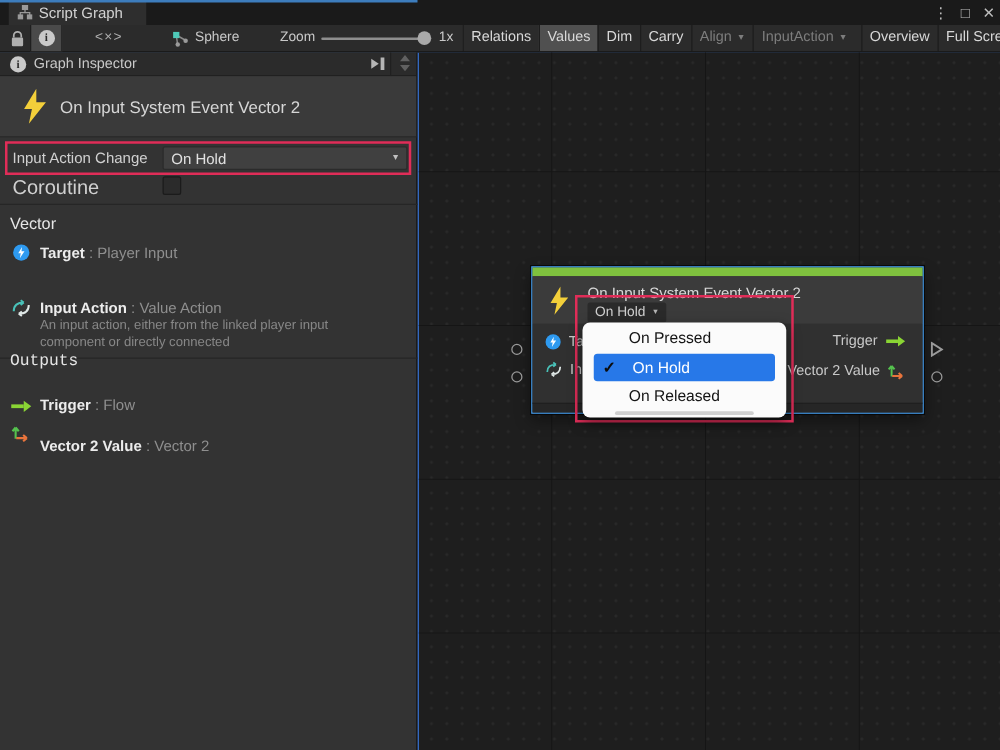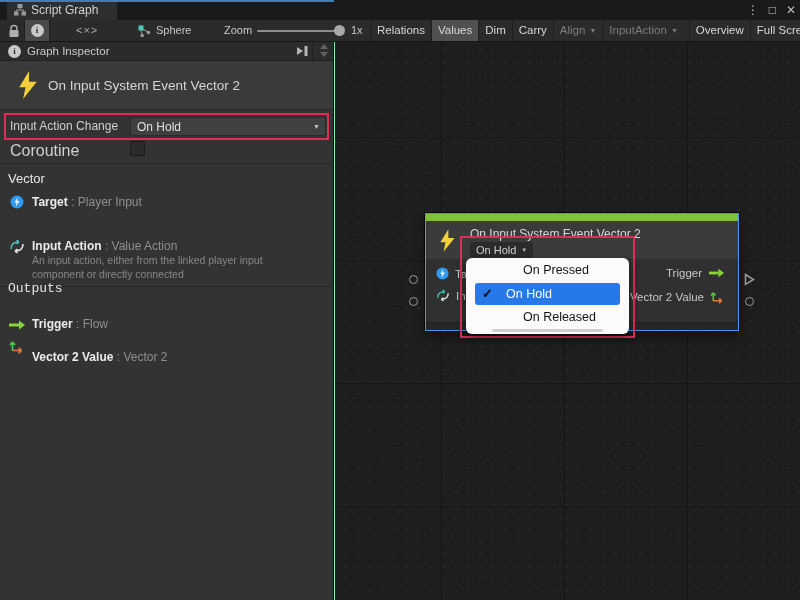--- a/index.html
+++ b/index.html
@@ -1,18 +1,18 @@
 <!DOCTYPE html>
 <html><head>
 <meta charset="utf-8">
 <style>
   * { margin:0; padding:0; box-sizing:border-box; }
   html,body { width:800px; height:600px; background:#1e1e1e; overflow:hidden;
               font-family:"Liberation Sans", sans-serif; }
-  #app { position:relative; width:800px; height:600px; background:#86efac; overflow:hidden; }
+  #app { position:relative; width:800px; height:600px; background:#3b82f6; overflow:hidden; }
 
   
   .tabbar { position:absolute; left:0; top:0; width:800px; height:20px; background:#1a1a1a; }
   .blue-top { position:absolute; left:0; top:0; width:334px; height:2px; background:#3d7dbd; z-index:3; }
   .tab { position:absolute; left:7px; top:0; width:110px; height:20px; background:#2e2e2e;
          display:flex; align-items:center; gap:5px; padding-left:7px; }
   .tab-label { font-size:12px; color:#d2d2d2; white-space:nowrap; }
   .win-controls { position:absolute; right:4px; top:0; height:20px; display:flex; align-items:center; gap:10px;
                   color:#bdbdbd; font-size:12px; }
   .win-controls span { cursor:default; line-height:20px; }
@@ -107,21 +107,21 @@
   .prow .plabel { font-size:11.5px; color:#c8c8c8; white-space:nowrap; }
   .node-footer { height:8px; background:#262626; border-top:1px solid #1e1e1e; flex:0 0 auto; }
 
   .port-circle { position:absolute; width:9px; height:9px; border:1.5px solid #9a9a9a; border-radius:50%; z-index:1; }
 
   
   .red-box2 { position:absolute; left:460px; top:236px; width:175px; height:102px;
               border:2.5px solid #e02d58; z-index:5; }
   .popup { position:absolute; left:466px; top:258px; width:163px; height:76px; background:#fbfbfb;
            border-radius:6px; box-shadow:0 4px 10px rgba(0,0,0,.5); z-index:6; overflow:hidden; }
-  .menu-item { height:24px; line-height:24px; padding-left:37px; font-size:12.5px; color:#141414;margin-left:20px; }
+  .menu-item { height:24px; line-height:24px; padding-left:37px; font-size:12.5px; color:#141414; }
   .menu-item.selected { position:relative; margin:1px 9px 0 9px; height:22px; line-height:22px;
                         background:#2778e8; border-radius:3px; color:#ffffff; padding-left:31px; }
   .menu-check { position:absolute; left:7px; top:0; color:#0d0d0d; font-size:13px; font-weight:bold; }
   .popup-strip { position:absolute; left:26px; right:26px; bottom:2px; height:3px; background:#d0d0d0; border-radius:2px; }
 </style>
 </head>
 <body>
 
 <div id="app">
 

